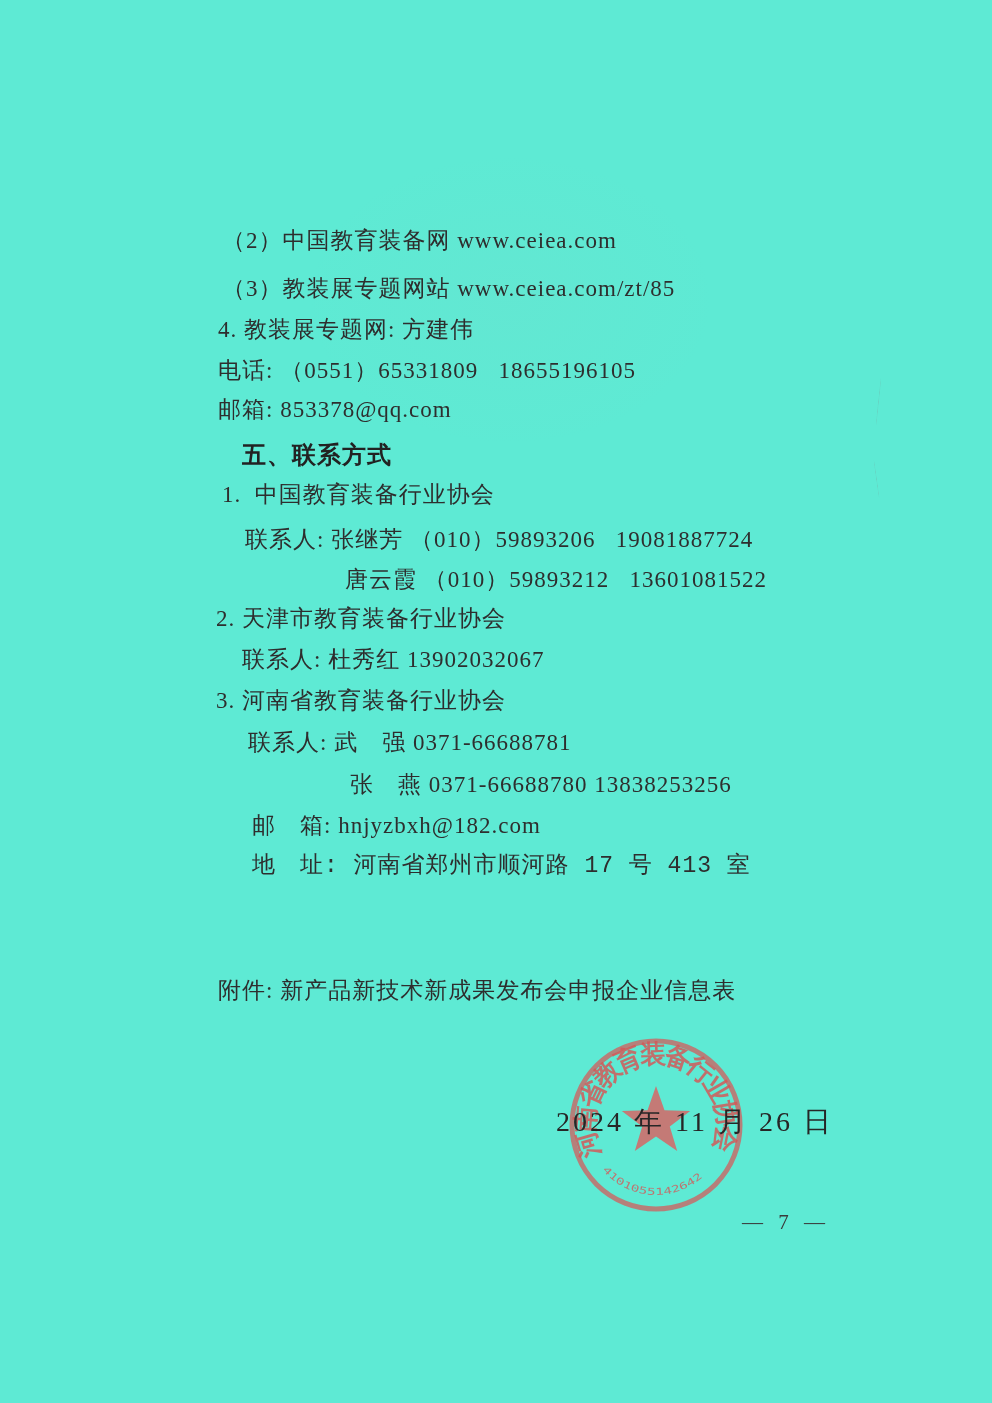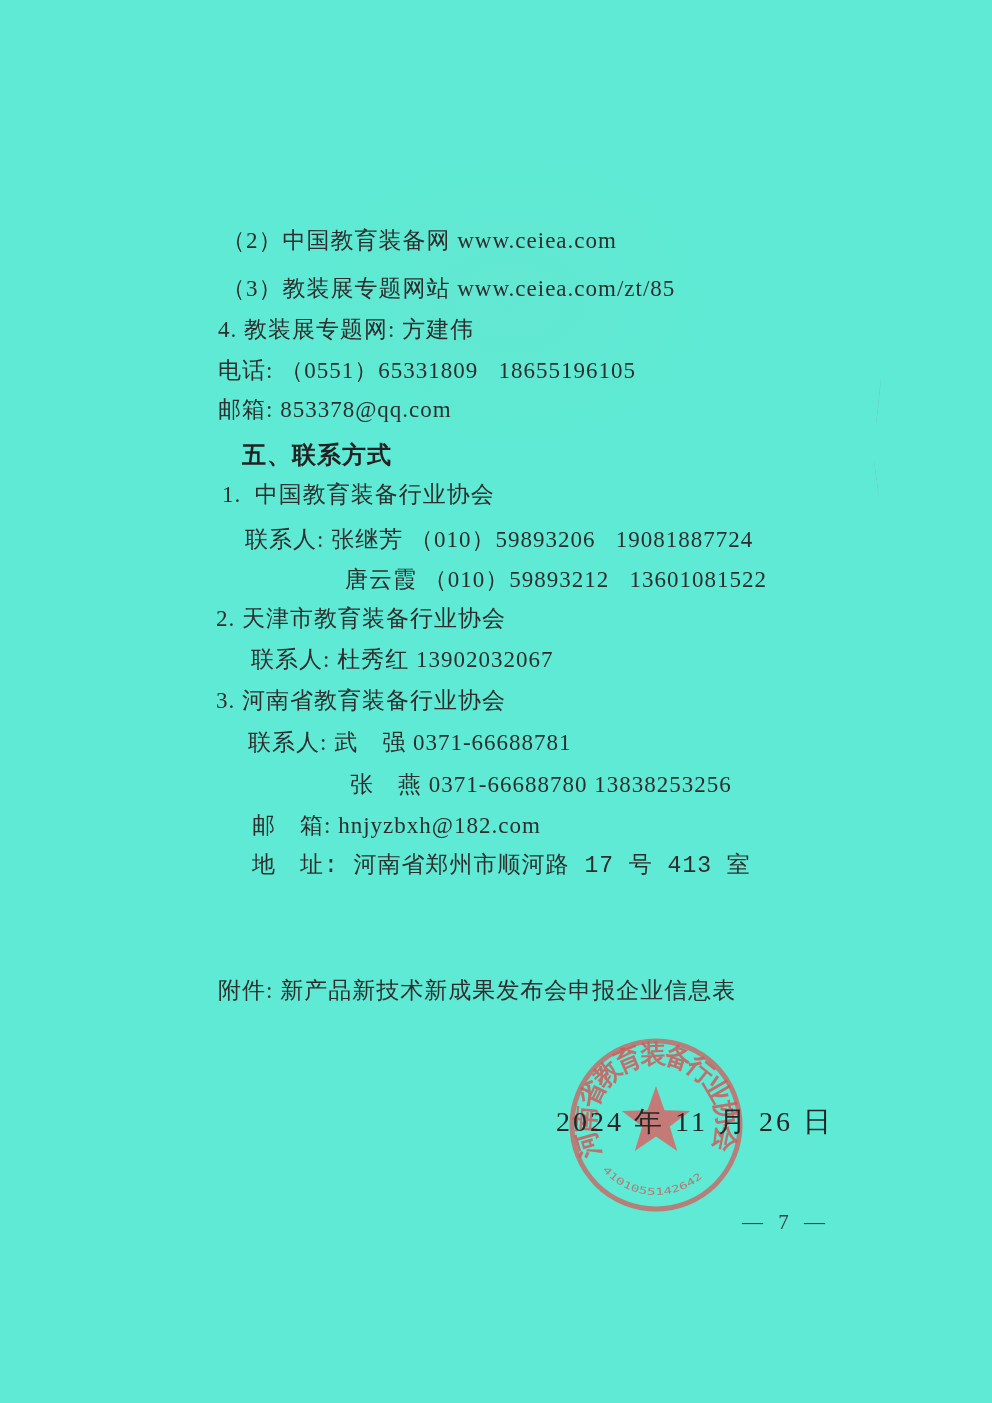--- a/index.html
+++ b/index.html
@@ -95,21 +95,21 @@
   <div class="line" style="left:218px; top:358px;">电话: （0551）65331809   18655196105</div>
   <div class="line" style="left:218px; top:397px;">邮箱: 853378@qq.com</div>
 
   <div class="heading" style="left:218px; top:439px;margin-left:24px;">五、联系方式</div>
 
   <div class="line" style="left:222px; top:482px;">1.  中国教育装备行业协会</div>
   <div class="line" style="left:245px; top:527px;">联系人: 张继芳 （010）59893206   19081887724</div>
   <div class="line" style="left:345px; top:567px;">唐云霞 （010）59893212   13601081522</div>
 
   <div class="line" style="left:216px; top:606px;text-align:right;">2. 天津市教育装备行业协会</div>
-  <div class="line" style="left:242px; top:647px;margin-left:9px;">联系人: 杜秀红 13902032067</div>
+  <div class="line" style="left:242px; top:647px;">联系人: 杜秀红 13902032067</div>
 
   <div class="line" style="left:216px; top:688px;">3. 河南省教育装备行业协会</div>
   <div class="line" style="left:248px; top:730px;">联系人: 武　强 0371-66688781</div>
   <div class="line" style="left:350px; top:772px;">张　燕 0371-66688780 13838253256</div>
   <div class="line" style="left:252px; top:813px;">邮　箱: hnjyzbxh@182.com</div>
   <div class="line" style="left:252px; top:853px;font-family:Liberation Mono, monospace;">地　址: 河南省郑州市顺河路 17 号 413 室</div>
 
   <div class="attachment">附件: 新产品新技术新成果发布会申报企业信息表</div>
 
   <svg id="seal" viewBox="0 0 225 225" xmlns="http://www.w3.org/2000/svg">

